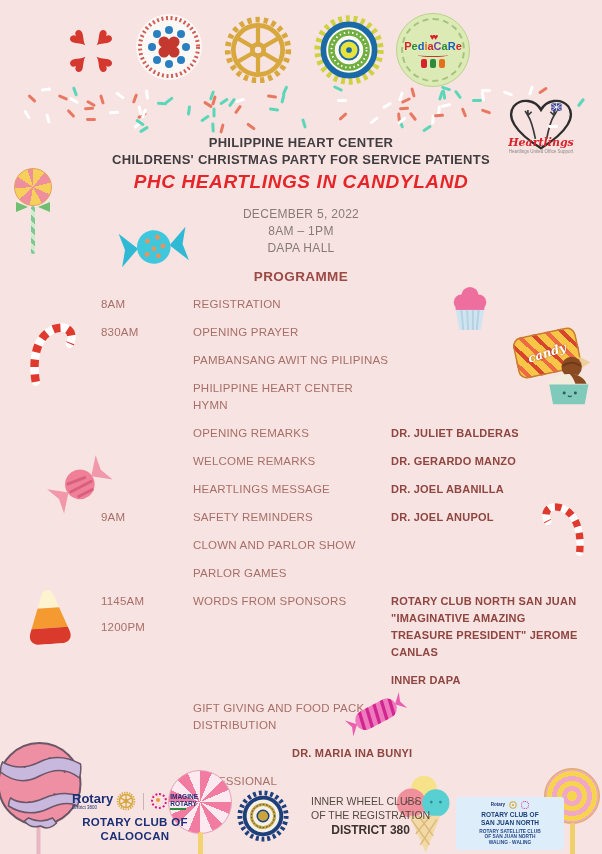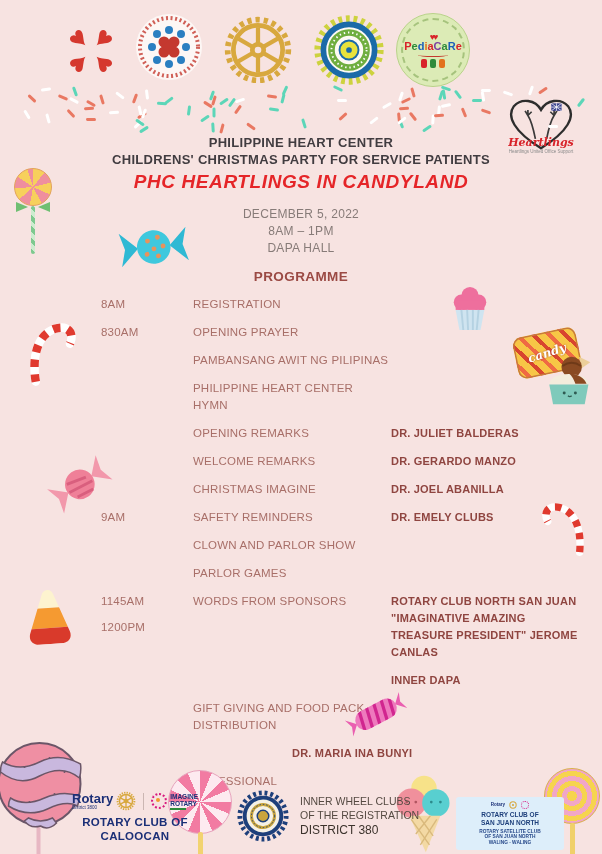--- a/index.html
+++ b/index.html
@@ -76,24 +76,24 @@
   .caloocan .logorow{display:flex;align-items:center;justify-content:center;gap:7px;}
   .rotary-mini{display:flex;align-items:center;gap:3px;}
   .rotary-mini .word{font-size:13px;font-weight:bold;color:var(--navy,#1b2f77);line-height:13px;}
   .rotary-mini .district{font-size:4.5px;color:var(--navy,#1b2f77);text-align:left;}
   .imagine-mini{display:flex;align-items:center;gap:3px;padding-left:7px;border-left:1px solid #cbb6b2;}
   .imagine-dot{width:12px;height:12px;border-radius:50%;border:2px dotted #d81b7f;position:relative;}
   .imagine-dot i{position:absolute;left:3px;top:3px;width:4px;height:4px;border-radius:50%;background:#f29a2e;}
   .imagine-txt{font-size:6.5px;font-weight:bold;color:var(--navy,#1b2f77);line-height:7px;text-align:left;}
   .imagine-under{width:16px;height:2px;background:#2e8b3a;margin-top:1px;}
   .club-name{margin-top:4px;font-size:11.5px;font-weight:bold;color:var(--navy,#1b2f77);line-height:14px;letter-spacing:.3px;}
-  .iw-block{position:absolute;left:236px;top:789px;display:flex;align-items:center;gap:10px;}
+  .iw-block{position:absolute;left:236px;top:789px;display:flex;align-items:center;gap:21px;}
   .iw-lines{text-align:left;}
   .iw-l{font-size:10.5px;color:#554a42;line-height:14px;}
-  .iw-d{font-size:12px;font-weight:normal;color:#3c332c;line-height:15px;margin-top:1px;}
+  .iw-d{font-size:12px;font-weight:bold;color:#3c332c;line-height:15px;margin-top:1px;text-align:center;}
   .sanjuan{position:absolute;left:456px;top:797px;width:108px;height:53px;background:#ddeefa;border-radius:3px;
     text-align:center;padding-top:3px;box-sizing:border-box;}
   .sj-logos{display:flex;align-items:center;justify-content:center;gap:4px;height:9px;}
   .sj-rotary{font-size:4.5px;font-weight:bold;color:var(--navy,#1b2f77);}
   .sj-mark{width:6px;height:6px;border-radius:50%;border:1.2px dotted #d81b7f;}
   .sj-club{font-size:6.5px;font-weight:bold;color:#1d3f7b;line-height:7.5px;margin-top:2px;}
   .sj-sat{font-size:4.8px;font-weight:bold;color:#27498a;line-height:5.6px;margin-top:2.5px;}
 </style>
 </head>
 <body>
@@ -297,27 +297,27 @@
         <div class="col item">OPENING REMARKS</div>
         <div class="col name">DR. JULIET BALDERAS</div>
       </div>
       <div class="prog-row">
         <div class="col time"></div>
         <div class="col item">WELCOME REMARKS</div>
         <div class="col name">DR. GERARDO MANZO</div>
       </div>
       <div class="prog-row">
         <div class="col time"></div>
-        <div class="col item">CHRISTMAS IMAGINE</div>
+        <div class="col item">HEARTLINGS MESSAGE</div>
         <div class="col name">DR. JOEL ABANILLA</div>
       </div>
       <div class="prog-row">
         <div class="col time">9AM</div>
         <div class="col item">SAFETY REMINDERS</div>
-        <div class="col name">DR. EMELY CLUBS</div>
+        <div class="col name">DR. JOEL ANUPOL</div>
       </div>
       <div class="prog-row">
         <div class="col time"></div>
         <div class="col item">CLOWN AND PARLOR SHOW</div>
         <div class="col name"></div>
       </div>
       <div class="prog-row">
         <div class="col time"></div>
         <div class="col item">PARLOR GAMES</div>
         <div class="col name"></div>

